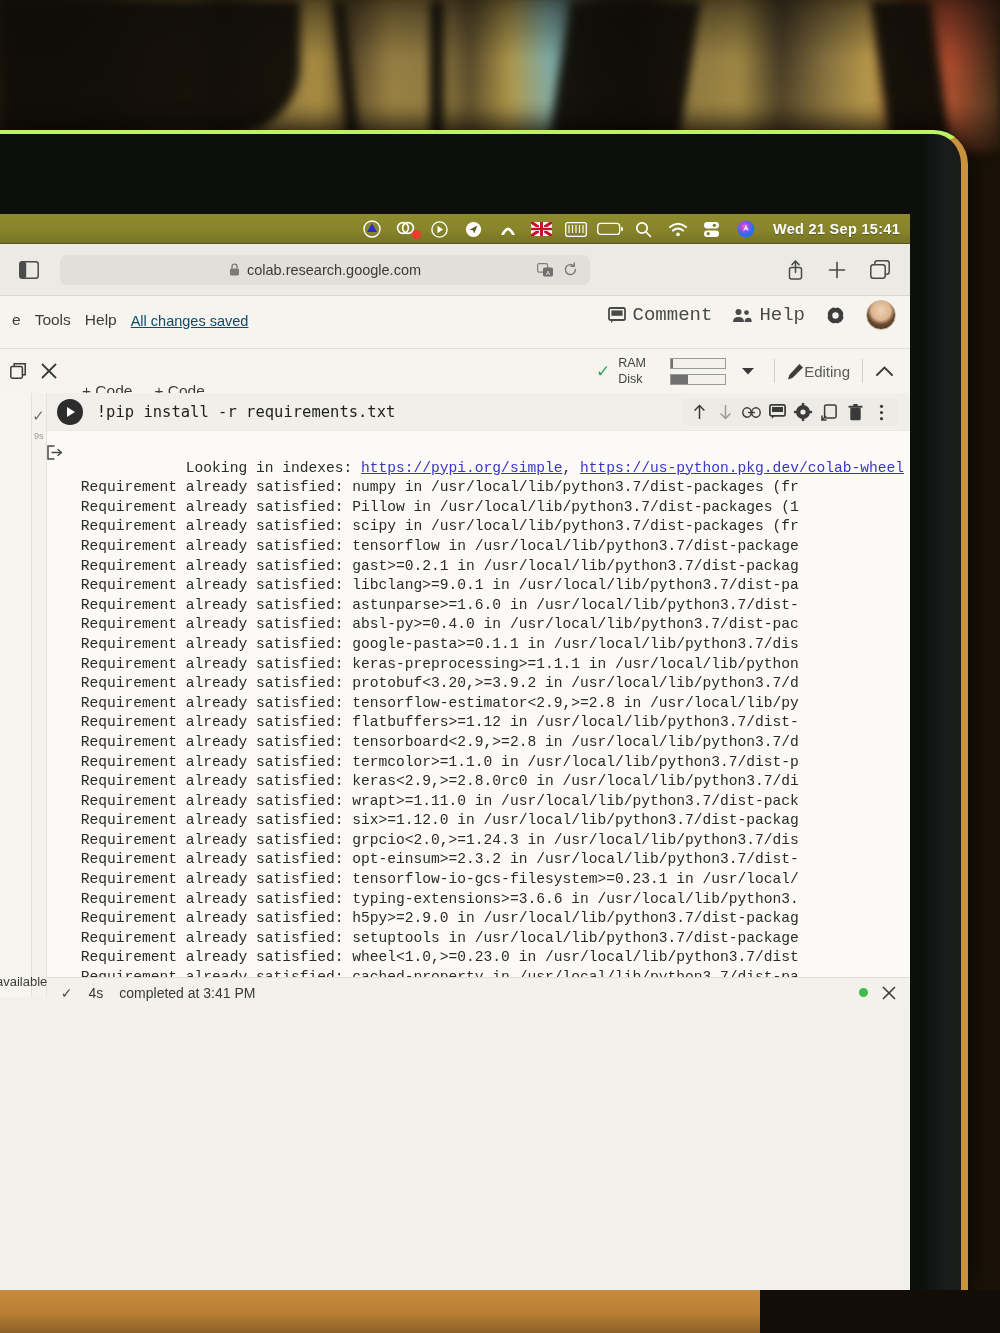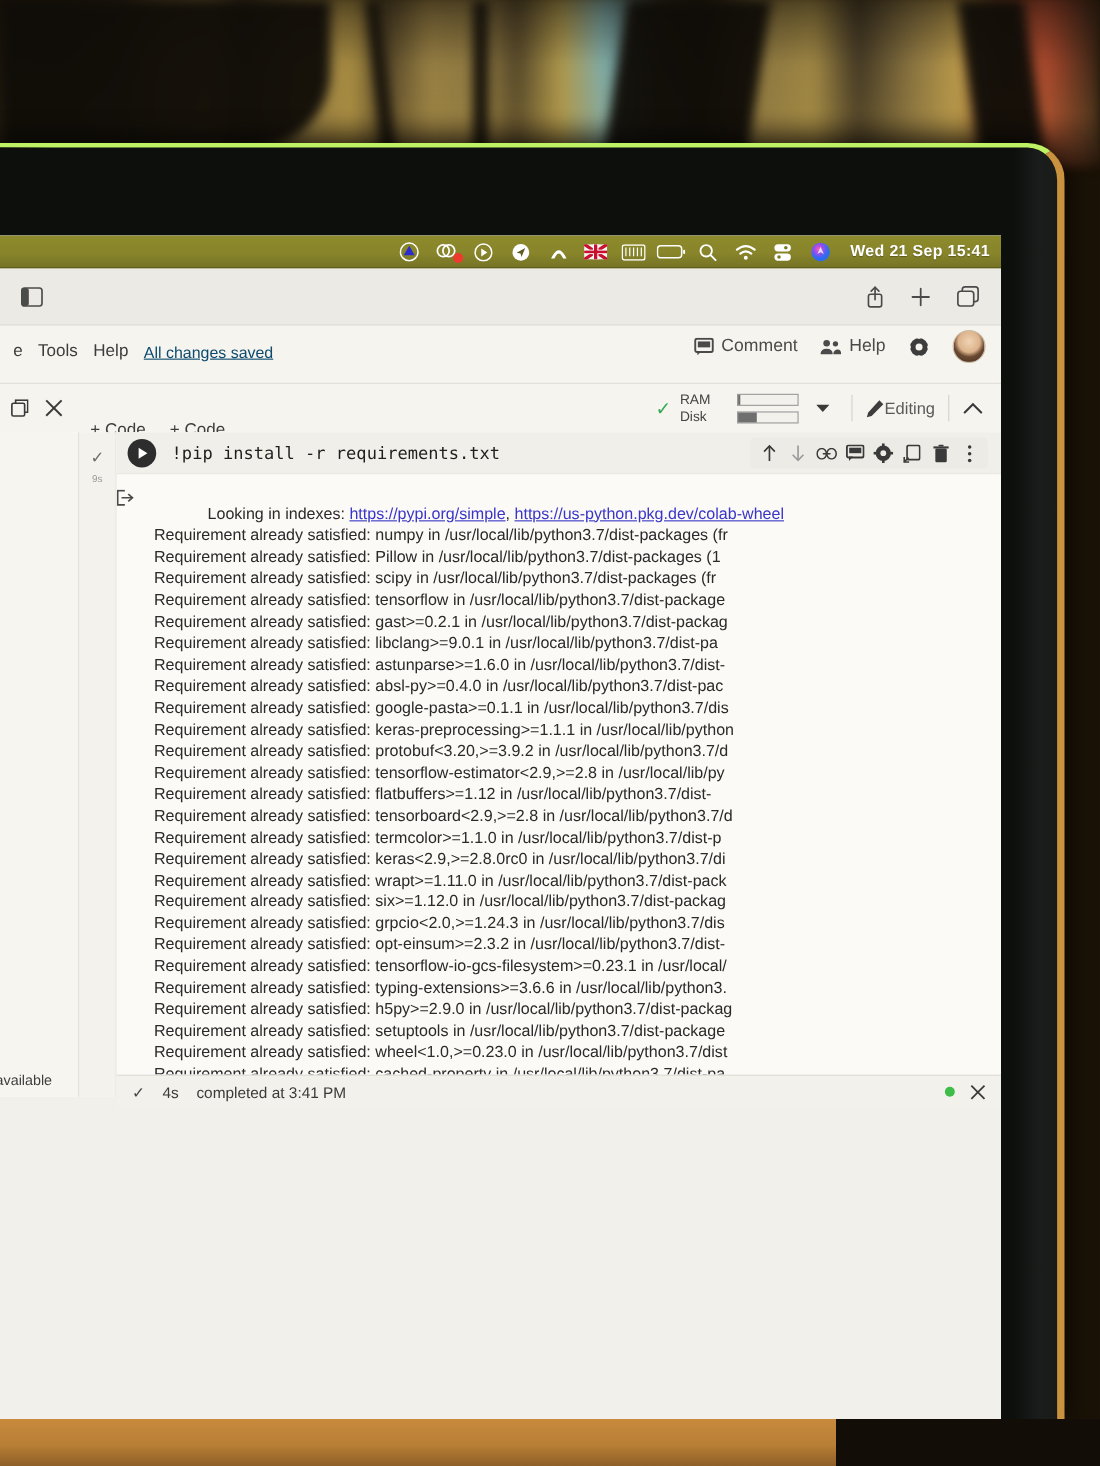--- a/index.html
+++ b/index.html
@@ -109,21 +109,21 @@
     height:52px; background:#f6f4ef; display:flex; align-items:center;
     padding:0 12px; position:relative;
   }
   .menu-items{ display:flex; gap:14px; align-items:flex-end; padding-bottom:4px; }
   .menu-item{ font-size:15.5px; color:#3c3c3c; }
   .saved-note{ font-size:14.5px; color:#0c4a6e; text-decoration:underline; }
   .colab-top-right{
     margin-left:auto; display:flex; align-items:center; gap:20px;
     position:absolute; right:14px; top:4px;
   }
-  .ctr-item{ display:flex; align-items:center; gap:7px; font-size:16px; color:#4a4a4a; }
+  .ctr-item{ display:flex; align-items:center; gap:7px; font-size:19px; color:#4a4a4a;font-family:Liberation Mono, monospace; }
   .avatar{
     width:30px; height:30px; border-radius:50%;
     background:radial-gradient(circle at 50% 34%, #f0d3b4 0%, #dcb38c 42%, #6b4a33 60%, #3e2a1c 100%);
     border:1px solid #c9b9a4;
   }
 
   .colab-bar{
     height:45px; background:#f6f4ef; display:flex; align-items:center;
     padding:0 10px; border-top:1px solid #e1ded7; position:relative;
   }
@@ -172,21 +172,21 @@
     gap:0; padding:0 4px;
   }
   .ct-icon{
     width:26px; height:26px; display:flex; align-items:center; justify-content:center;
     color:#3a3a3a;
   }
 
   .out-wrap{ display:flex; padding-top:8px; height:546px; overflow:hidden; position:relative; }
   .out-gutter{ width:34px; padding-top:6px; text-align:center; color:#4a4a4a; flex:none; }
   .out-text{
-    font-family:Liberation Sans, sans-serif;
+    font-family:Liberation Mono, monospace;
     font-size:14.6px; line-height:19.6px; color:#2a2a2a;
     white-space:pre; overflow:hidden; padding-right:6px;
   }
   .out-text a{ color:#3a35c8; text-decoration:underline; }
 
   .exec-bar{
     height:30px; background:#f3f1eb; border-top:1px solid #e0ddd6;
     display:flex; align-items:center; padding:0 14px; gap:16px; position:relative;
   }
   .exec-check{ color:#4a4a4a; font-size:14px; }
@@ -308,20 +308,44 @@
       </div>
       <div class="mb-clock">Wed 21 Sep  15:41</div>
     </div>
 
     <div class="safari-bar">
       <div class="sidebar-toggle">
         <svg width="20" height="18" viewBox="0 0 20 18">
             <rect x="0.8" y="0.8" width="18.4" height="16.4" rx="2.5" fill="none" stroke="#4b4b4b" stroke-width="1.5"></rect>
             <rect x="0.8" y="0.8" width="6.4" height="16.4" rx="2.5" fill="#4b4b4b"></rect>
           </svg>
+      </div>
+      <div class="urlbar">
+        <span>
+          <svg width="11" height="13" viewBox="0 0 11 13">
+              <rect x="1" y="5.4" width="9" height="7" rx="1.3" fill="#7a7a7a"></rect>
+              <path d="M3 5.4 V3.6 a2.5 2.5 0 0 1 5 0 V5.4" fill="none" stroke="#7a7a7a" stroke-width="1.4"></path>
+            </svg>
+        </span>
+        <span class="url-text">colab.research.google.com</span>
+        <span class="url-right">
+          <span>
+            <svg width="17" height="14" viewBox="0 0 17 14">
+                <rect x="0.6" y="0.6" width="10" height="8.6" rx="1.6" fill="none" stroke="#7d7d7d" stroke-width="1.2"></rect>
+                <rect x="6" y="4.6" width="10" height="8.8" rx="1.6" fill="#6e6e6e"></rect>
+                <text x="11" y="11.6" font-size="6" fill="#fff" text-anchor="middle" font-family="sans-serif">A</text>
+              </svg>
+          </span>
+          <span>
+            <svg width="15" height="15" viewBox="0 0 15 15">
+                <path d="M12.4 7.5 a5 5 0 1 1 -1.6 -3.6" fill="none" stroke="#7d7d7d" stroke-width="1.5" stroke-linecap="round"></path>
+                <polyline points="11.3,0.9 11.3,4.3 7.9,4.3" fill="none" stroke="#7d7d7d" stroke-width="1.5" stroke-linecap="round"></polyline>
+              </svg>
+          </span>
+        </span>
       </div>
       <div class="safari-actions">
         <span>
           <svg width="17" height="20" viewBox="0 0 17 20">
               <rect x="2.5" y="7.5" width="12" height="11.5" rx="2" fill="none" stroke="#4a4a4a" stroke-width="1.5"></rect>
               <line x1="8.5" y1="1.2" x2="8.5" y2="12.5" stroke="#4a4a4a" stroke-width="1.5" stroke-linecap="round"></line>
               <polyline points="5,4.6 8.5,1.1 12,4.6" fill="none" stroke="#4a4a4a" stroke-width="1.5" stroke-linecap="round" stroke-linejoin="round"></polyline>
             </svg>
         </span>
         <span>

